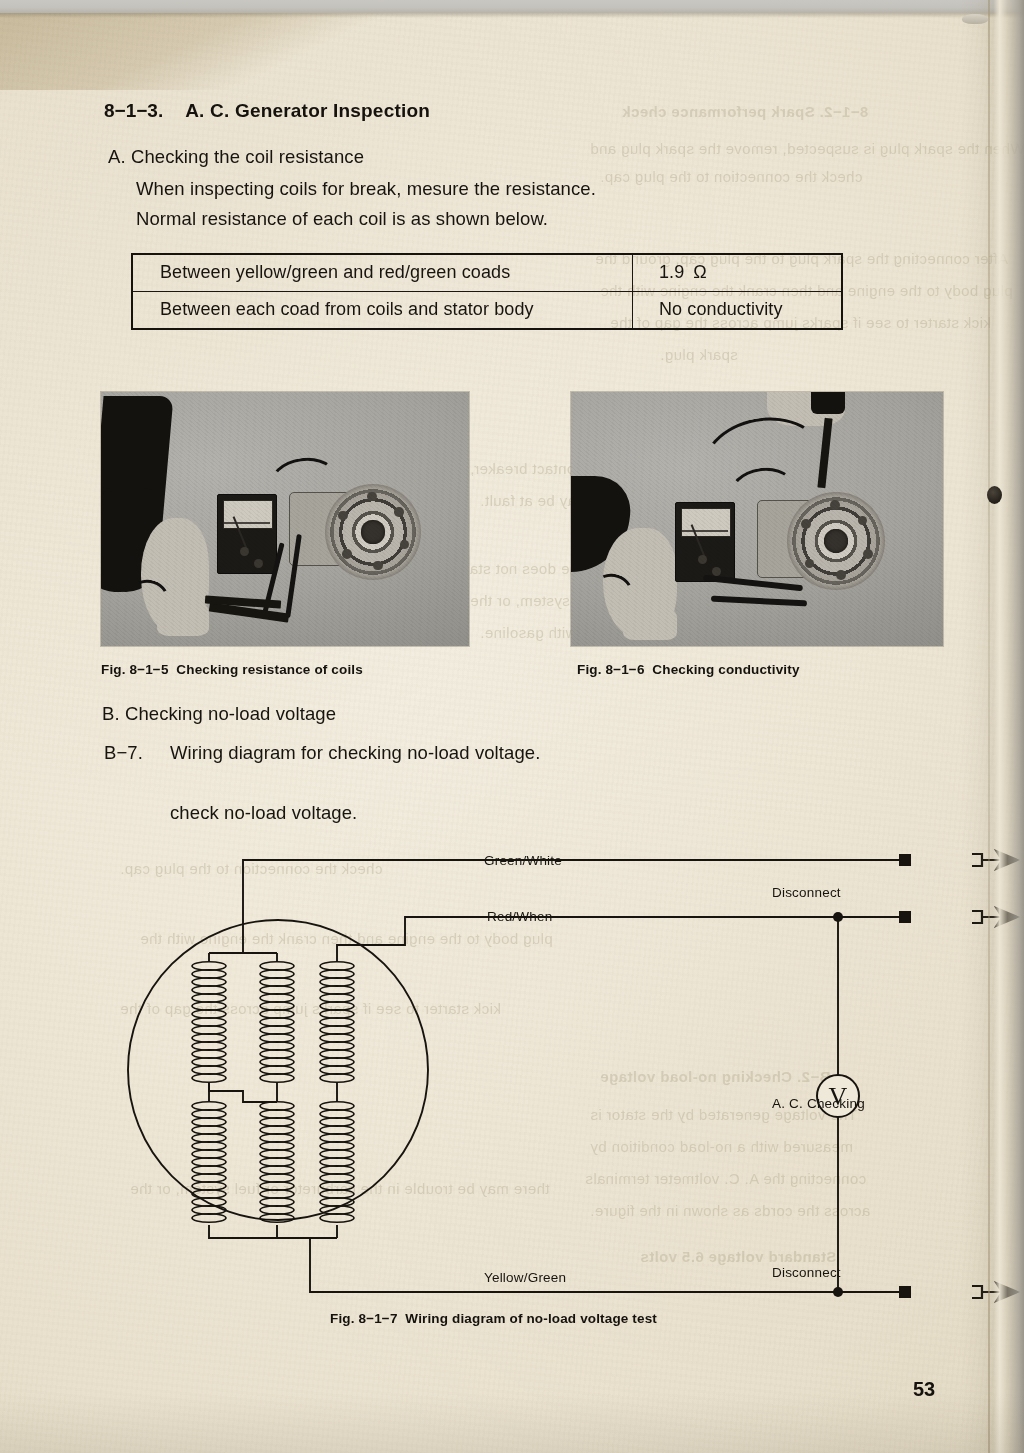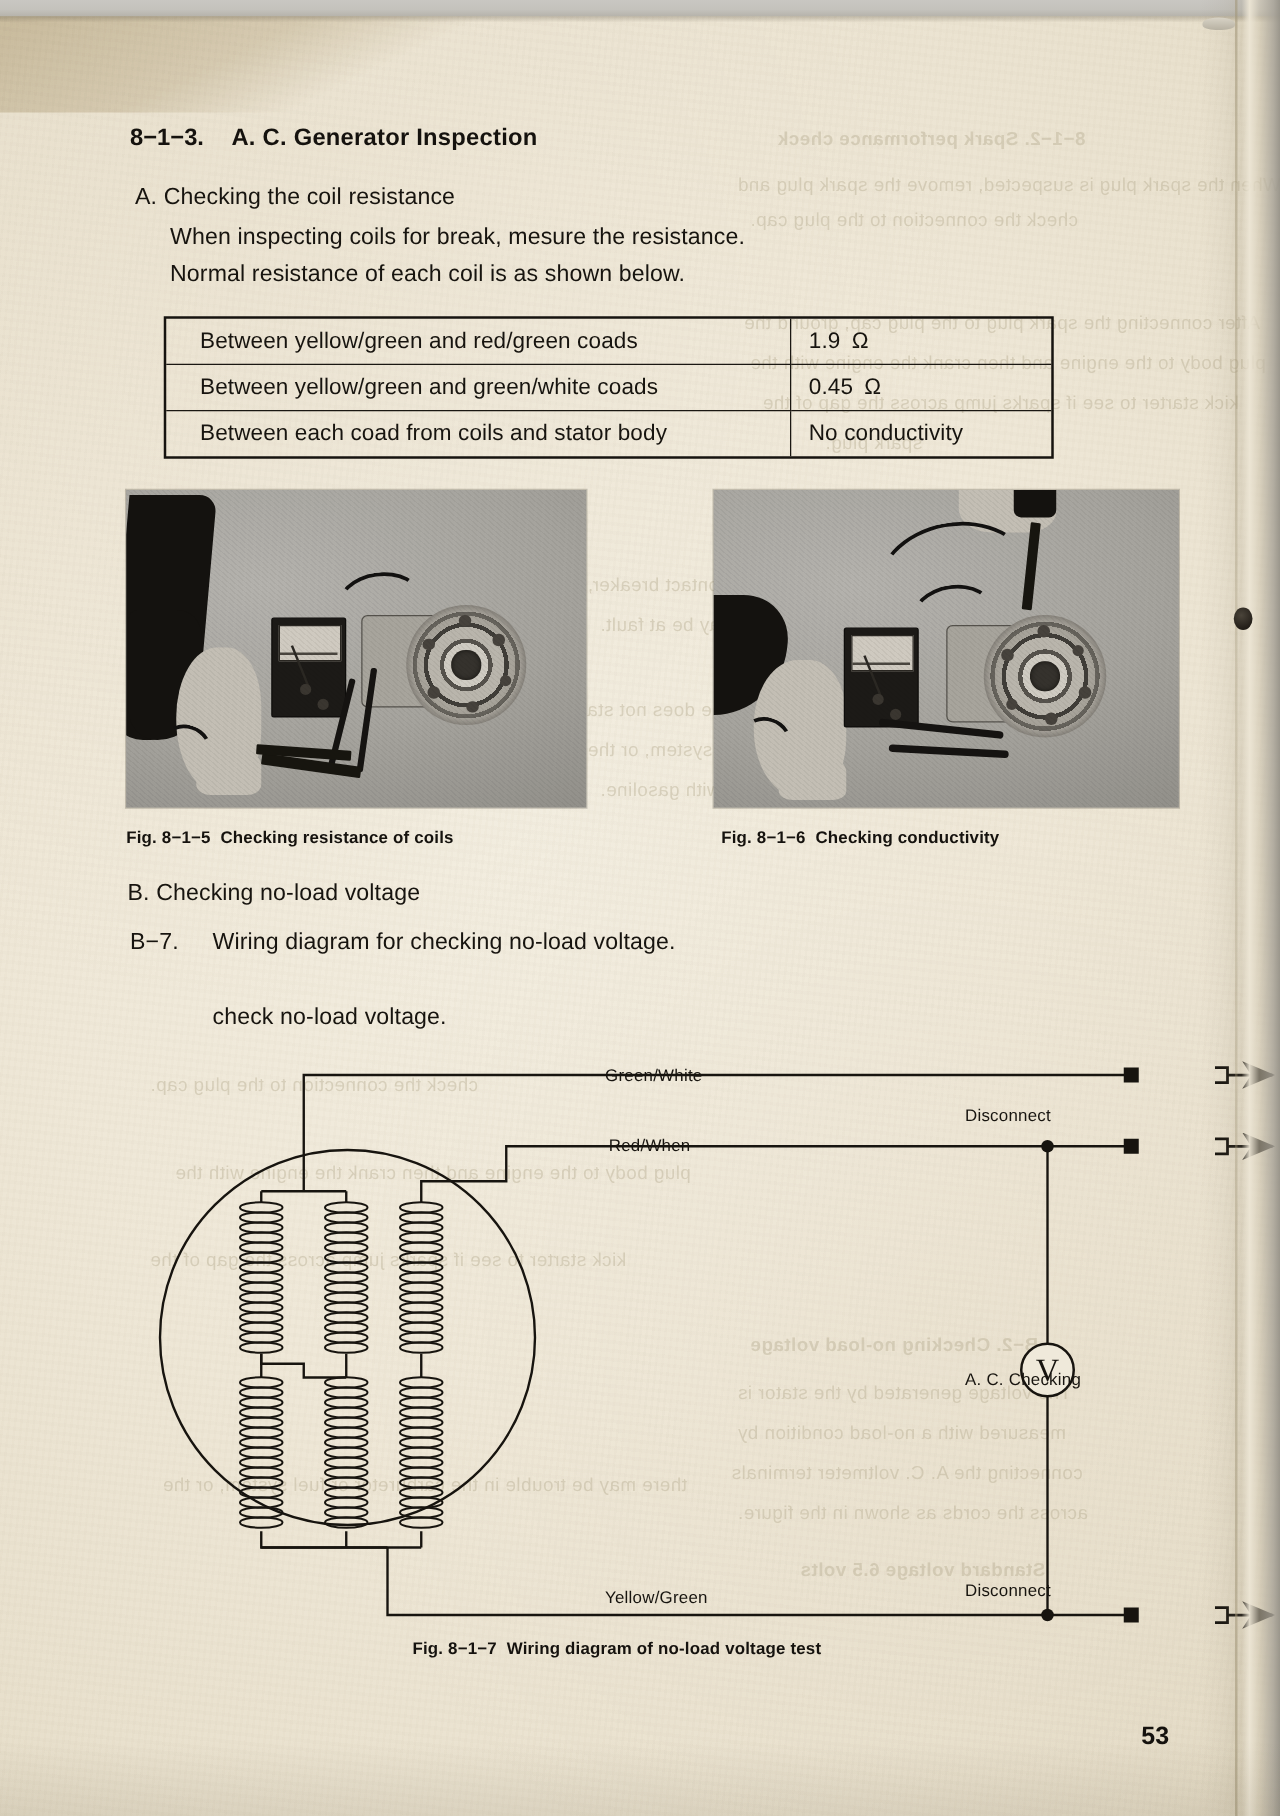--- a/index.html
+++ b/index.html
@@ -116,21 +116,21 @@
   }
   .tbl table{border-collapse:collapse;width:100%;}
   .tbl td{
     border:1.5px solid #1a1712;
     font-size:18px;
     padding:7px 0 8px 0;
     color:#17140f;
     letter-spacing:.1px;
   }
   .tbl td.l{padding-left:27px;width:472px;}
-  .tbl td.r{padding-left:14px;margin-left:41px;}
+  .tbl td.r{padding-left:26px;margin-left:41px;}
   .tbl tr:first-child td{border-top:none;}
   .tbl tr:last-child td{border-bottom:none;}
   .tbl td:first-child{border-left:none;}
   .tbl td:last-child{border-right:none;}
   .ohm{margin-left:9px;}
 
   
   .photo{
     position:absolute;
     background:#9d9b96;
@@ -273,24 +273,20 @@
     <div class="para" id="pA2">Normal resistance of each coil is as  shown below.</div>
 
     <div class="tbl">
       <table>
         <tbody>
             <tr>
           <td class="l">Between yellow/green and red/green coads</td>
           <td class="r"><span>1.9</span><span class="ohm">Ω</span></td>
         </tr>
         <tr>
-          <td class="l">Between yellow/green and green/white coads</td>
-          <td class="r"><span>0.45</span><span class="ohm">Ω</span></td>
-        </tr>
-        <tr>
           <td class="l">Between each coad  from coils and stator body</td>
           <td class="r"><span>No conductivity</span><span class="ohm"></span></td>
         </tr>
       </tbody>
         </table>
     </div>
 
     <div class="photo" id="photoL">
       <div class="ph-bg"></div>
 

